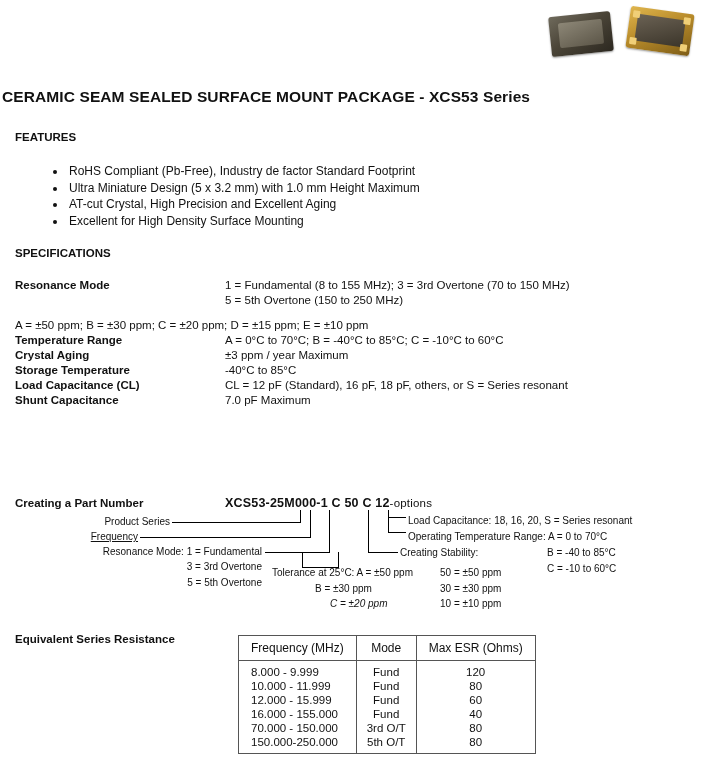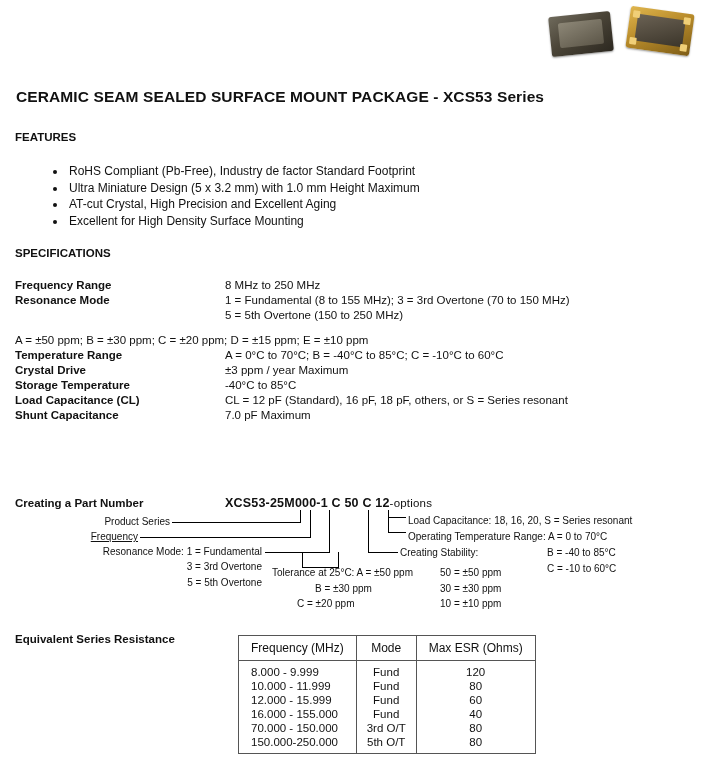--- a/index.html
+++ b/index.html
@@ -55,21 +55,21 @@
   .chip-b .pad {
     position: absolute;
     width: 7px; height: 7px;
     background: #f0cf77;
     border-radius: 1px;
   }
 
   
   .title {
     position: absolute;
-    left: 16px; top: 88px;
+    left: 2px; top: 88px;
     font-size: 15.5px;
     font-weight: bold;
     letter-spacing: .1px;
   }
 
   
   .sec-heading {
     position: absolute;
     font-size: 11.5px;
     font-weight: bold;
@@ -185,41 +185,37 @@
   <ul class="features">
     <li>RoHS Compliant (Pb-Free), Industry de factor Standard Footprint</li>
     <li>Ultra Miniature Design (5 x 3.2 mm) with 1.0 mm Height Maximum</li>
     <li>AT-cut Crystal, High Precision and Excellent Aging</li>
     <li>Excellent for High Density Surface Mounting</li>
   </ul>
 
   <div class="sec-heading" id="specs-heading">SPECIFICATIONS</div>
   <div class="specs">
     <div class="row">
-      <div class="lbl">Frequency Range</div>
-      <div class="val">8 MHz to 250 MHz</div>
-    </div>
-    <div class="row">
       <div class="lbl">Resonance Mode</div>
       <div class="val">1 = Fundamental (8 to 155 MHz);  3 = 3rd Overtone (70 to 150 MHz)</div>
     </div>
     <div class="row">
       <div class="lbl"></div>
       <div class="val">5 = 5th Overtone (150 to 250 MHz)</div>
     </div>
     <div class="gap"></div>
     <div class="row">
       <div class="val">A = ±50 ppm;  B = ±30 ppm;  C = ±20 ppm;  D = ±15 ppm;  E = ±10 ppm</div>
     </div>
     <div class="row">
       <div class="lbl">Temperature Range</div>
       <div class="val">A = 0°C to 70°C;  B = -40°C to 85°C;  C = -10°C to 60°C</div>
     </div>
     <div class="row">
-      <div class="lbl">Crystal Drive</div>
+      <div class="lbl">Crystal Aging</div>
       <div class="val">±3 ppm / year Maximum</div>
     </div>
     <div class="row">
       <div class="lbl">Storage Temperature</div>
       <div class="val">-40°C to 85°C</div>
     </div>
     <div class="row">
       <div class="lbl">Load Capacitance (CL)</div>
       <div class="val">CL = 12 pF (Standard), 16 pF, 18 pF, others, or S = Series resonant</div>
     </div>
@@ -261,21 +257,21 @@
   <div class="rule v" style="left:388px; top:510px; height:8px;"></div>
 
   <div class="pn-label r" style="left:30px; top:516px; width:140px;">Product Series</div>
   <div class="pn-label r" style="left:30px; top:531px; width:108px;text-decoration:underline;">Frequency</div>
   <div class="pn-label r" style="left:60px; top:546px; width:202px;">Resonance Mode: 1 = Fundamental</div>
   <div class="pn-label r" style="left:120px; top:561px; width:142px;">3 = 3rd Overtone</div>
   <div class="pn-label r" style="left:120px; top:577px; width:142px;">5 = 5th Overtone</div>
 
   <div class="pn-label" style="left:272px; top:567px;">Tolerance at 25°C: A = ±50 ppm</div>
   <div class="pn-label" style="left:315px; top:583px;">B = ±30 ppm</div>
-  <div class="pn-label" style="left:297px; top:598px;">C = ±20 ppm</div>
+  <div class="pn-label" style="left:330px; top:598px;font-style:italic;">C = ±20 ppm</div>
 
   <div class="pn-label" style="left:400px; top:547px;">Creating Stability:</div>
   <div class="pn-label" style="left:440px; top:567px;">50 = ±50 ppm</div>
   <div class="pn-label" style="left:440px; top:583px;">30 = ±30 ppm</div>
   <div class="pn-label" style="left:440px; top:598px;">10 = ±10 ppm</div>
 
   <div class="pn-label" style="left:408px; top:531px;">Operating Temperature Range: A = 0 to 70°C</div>
   <div class="pn-label" style="left:547px; top:547px;">B = -40 to 85°C</div>
   <div class="pn-label" style="left:547px; top:563px;">C = -10 to 60°C</div>
 

